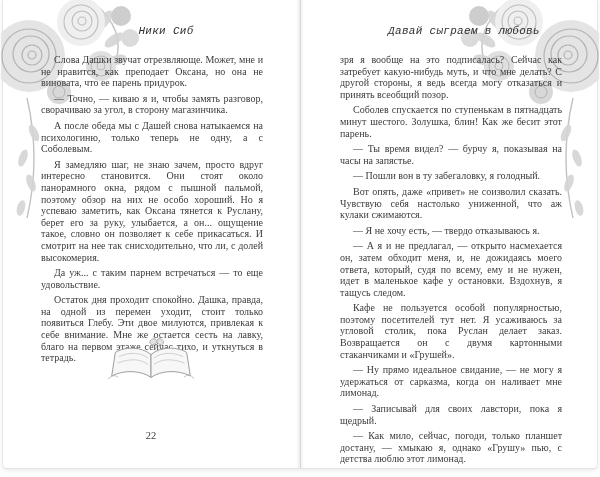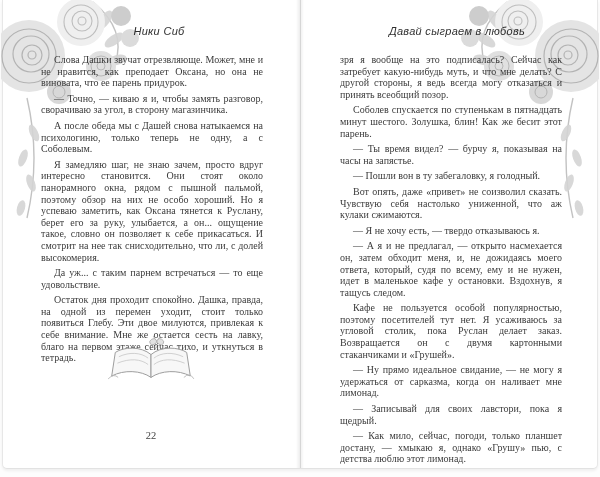--- a/index.html
+++ b/index.html
@@ -20,22 +20,22 @@
   .page-right { left:298px; }
   .seam {
     position:absolute; left:293px; top:0; width:8px; height:468px;
     background:linear-gradient(90deg, rgba(0,0,0,0) 0%, rgba(0,0,0,0.07) 50%, rgba(0,0,0,0) 100%);
   }
   .seam::after {
     content:""; position:absolute; left:4px; top:0; width:1px; height:100%;
     background:#d6d6d6;
   }
   .running-head {
-    position:absolute; top:25px; left:8px; width:100%;
-    text-align:center; font-family:Liberation Sans, sans-serif; font-style:italic;
+    position:absolute; top:25px; left:15px; width:100%;
+    text-align:center; font-family:Liberation Mono, monospace; font-style:italic;
     font-size:11px; letter-spacing:0.3px; color:#2f2f2f;
   }
   .body-text {
     position:absolute; left:34px; width:230px;
     font-size:10px; line-height:11.6px; color:#3b3b3b;
     text-align:justify;
   }
   .body-text p { margin:4px; text-indent:13px; }
   .body-text p.cont { text-indent:0; }
   .text-top    { top:50px; }

